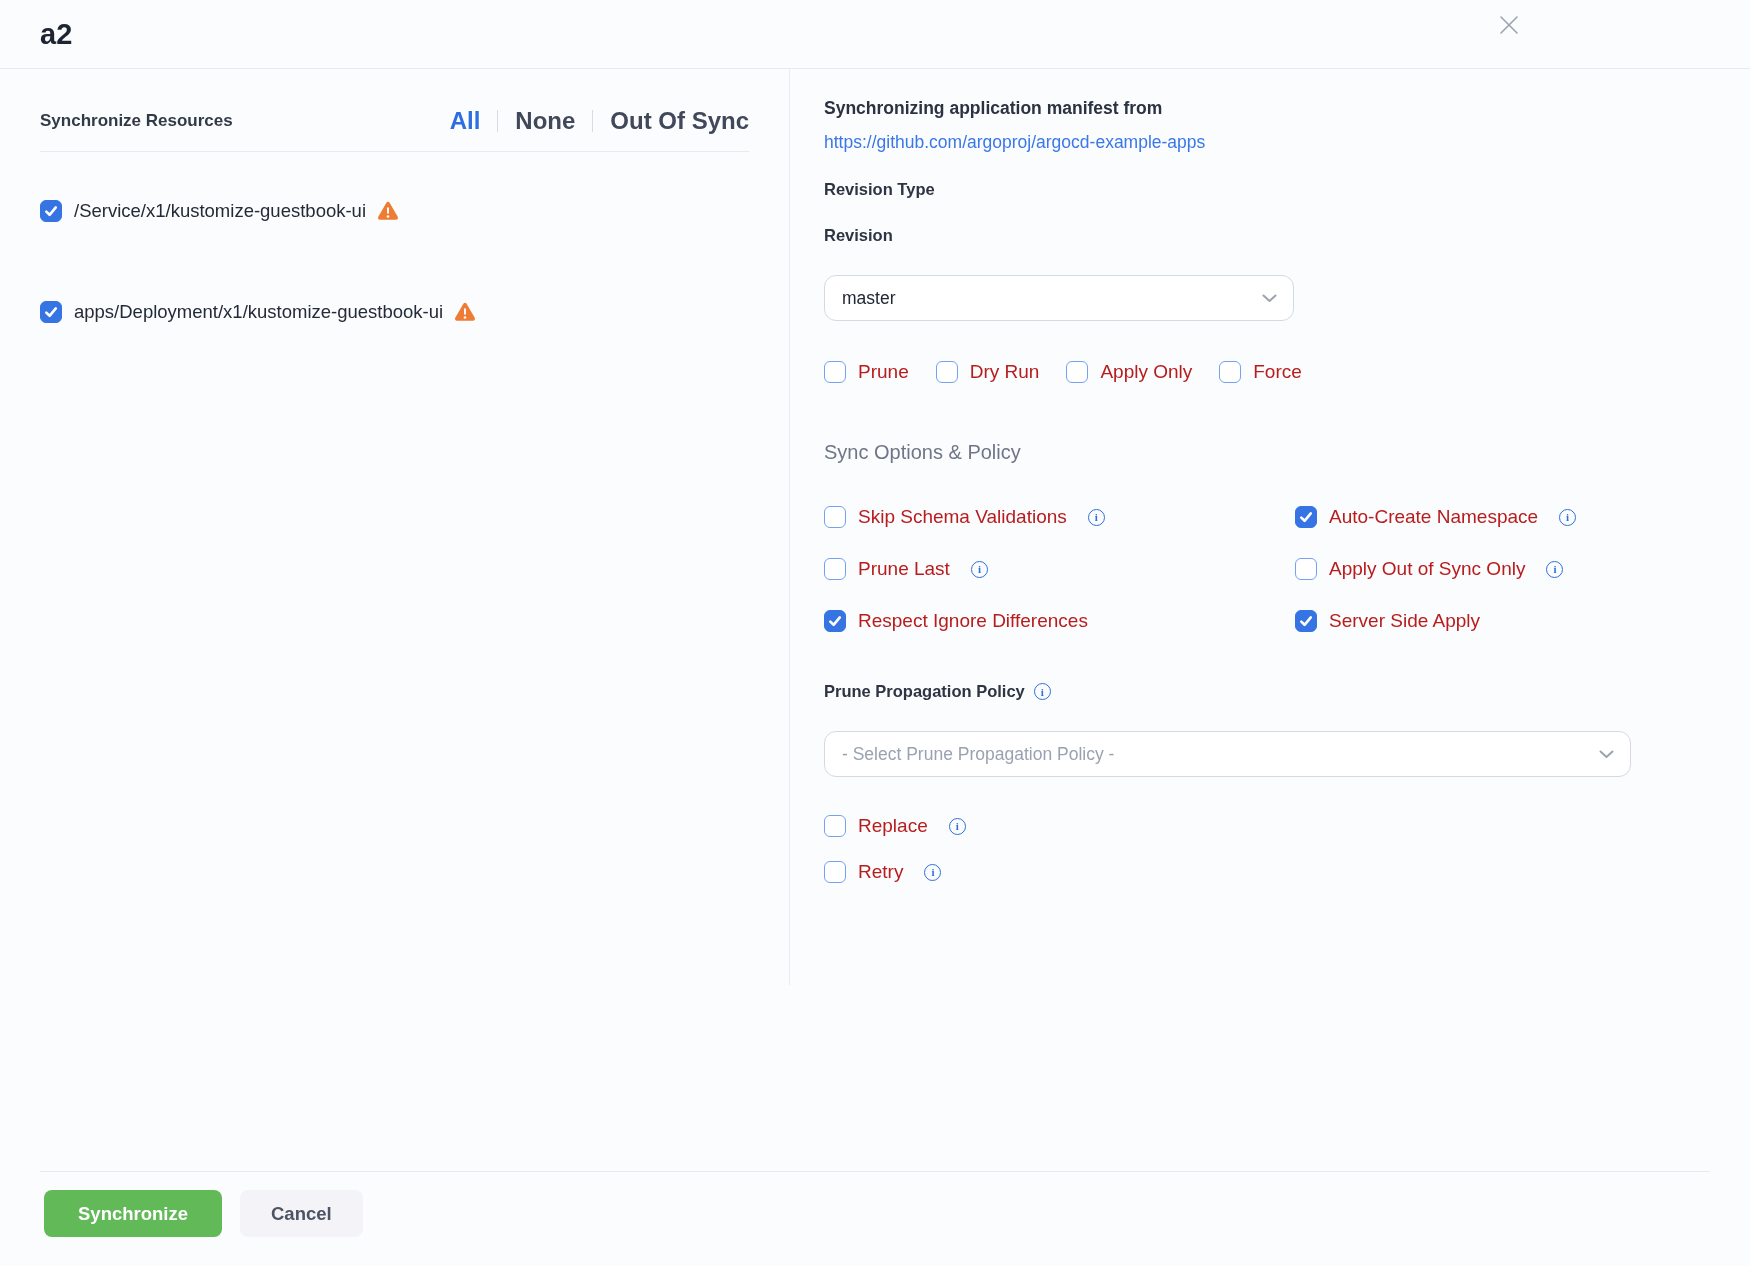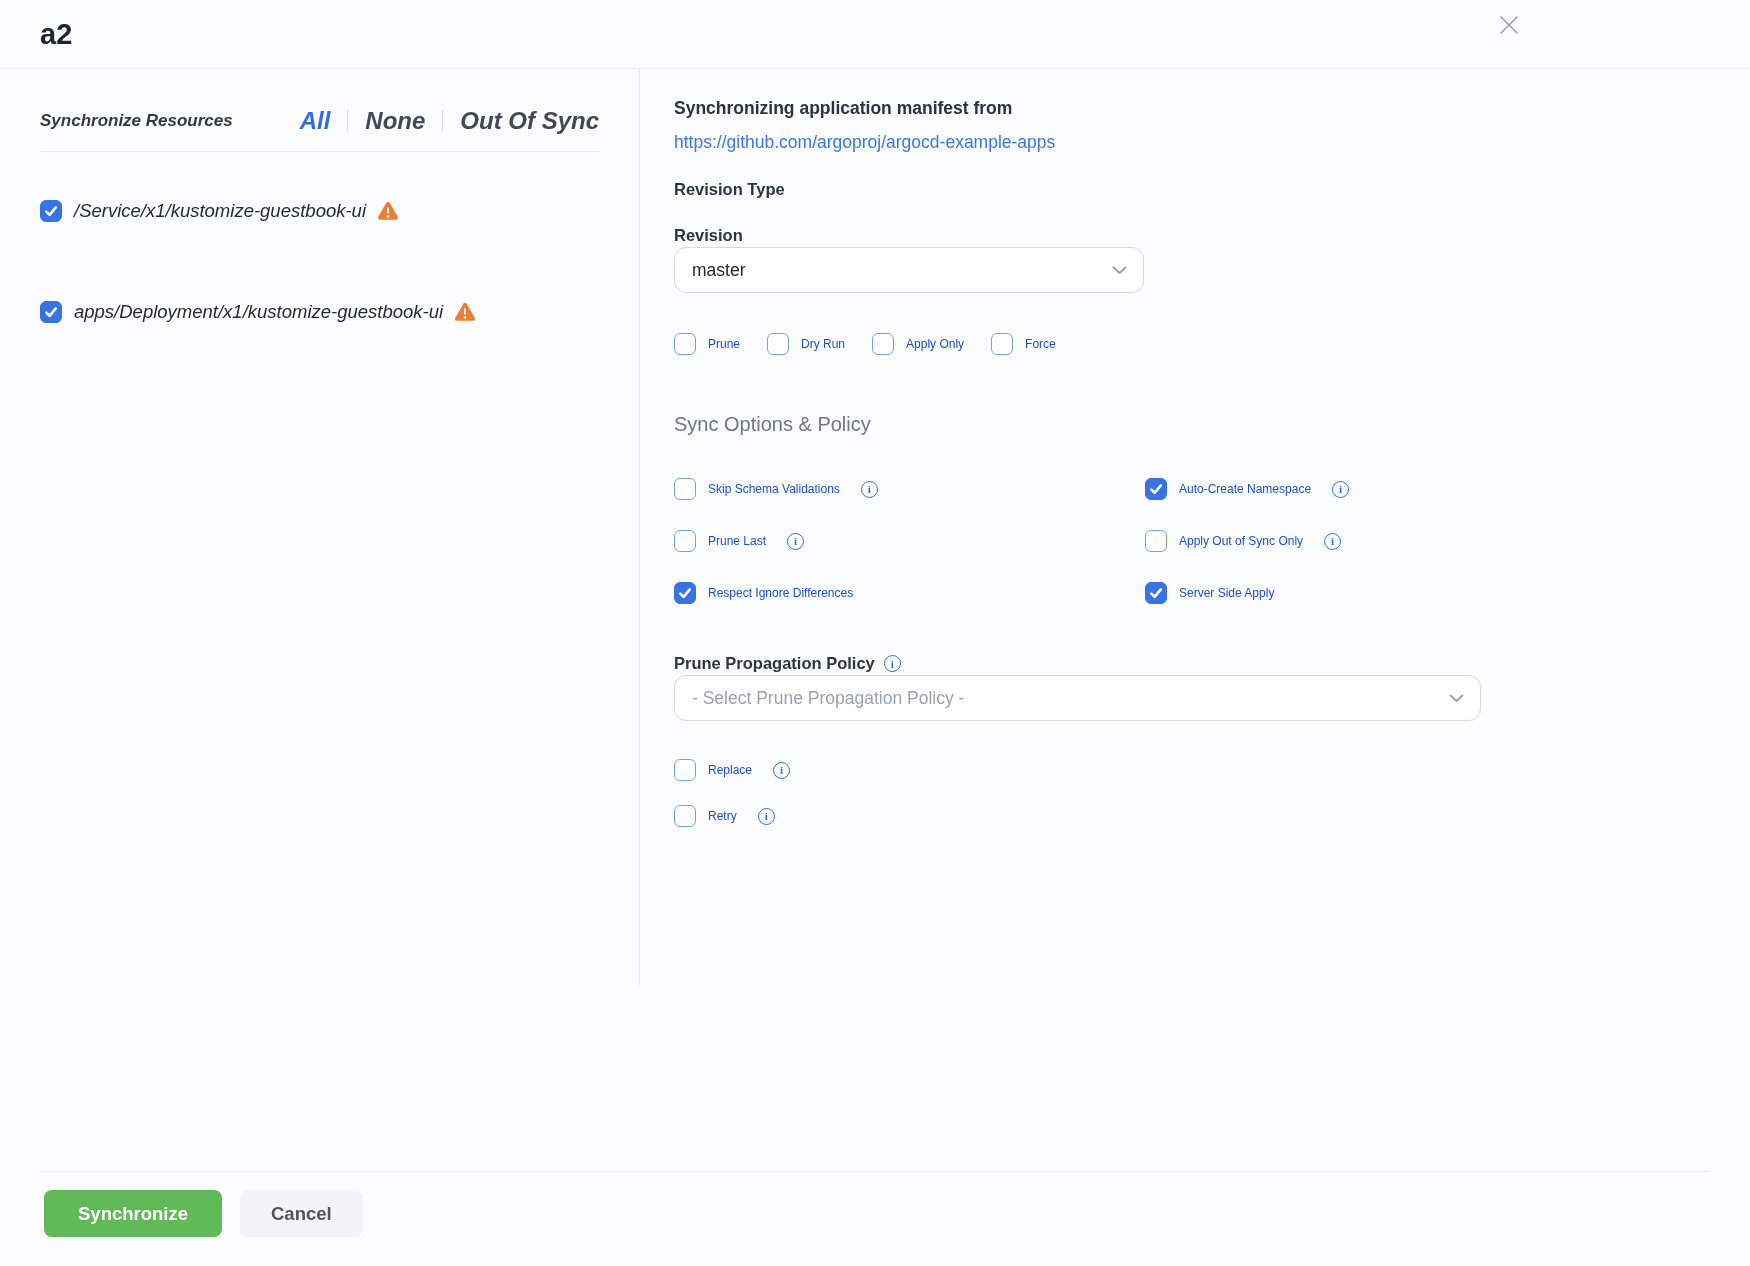--- a/index.html
+++ b/index.html
@@ -11,21 +11,21 @@
     display:flex; flex-direction:column;
     overflow:hidden;
   }
   
   .dlg-header { position:relative; padding:13px 40px 0 40px; height:69px; border-bottom:1px solid #e8eaef; flex:none; }
   .dlg-title { font-size:29px; font-weight:700; color:#1e2532; line-height:42px; letter-spacing:.2px; }
   .close-btn { position:absolute; top:12px; right:228px; width:26px; height:26px; background:none; border:none; cursor:pointer; padding:0; }
   .close-btn svg { display:block; }
   
   .content { display:flex; align-items:flex-start; flex:1 1 auto; }
-  .left-panel { width:640px; flex:none; padding:38px 40px 0 40px; height:916px; border-right:1px solid #e9ebf0;font-style:italic; }
+  .left-panel { width:790px; flex:none; padding:38px 40px 0 40px; height:916px; border-right:1px solid #e9ebf0; }
   .panel-head { display:flex; align-items:center; justify-content:space-between; padding-bottom:16px; border-bottom:1px solid #e8eaef; }
   .panel-title { font-size:17px; font-weight:600; color:#333a47; }
   .filters { display:flex; align-items:center; }
   .filter { font-size:24px; font-weight:700; color:#40485a; text-decoration:none; cursor:pointer; }
   .filter.active { color:#2e6ee2; }
   .fsep { width:1px; height:22px; background:#d8dce2; margin:0 17px; }
   .resource-item { display:flex; align-items:center; margin-top:48px; }
   .resource-item + .resource-item { margin-top:79px; }
   .res-label { font-size:18.5px; color:#242b38; margin-left:12px; }
   .warning-icon { margin-left:11px; display:inline-flex; }
@@ -33,29 +33,29 @@
   .right-panel { flex:1 1 auto; padding:29px 40px 0 34px; }
   .manifest-heading { font-size:17.5px; font-weight:600; color:#2b3242; }
   .manifest-link { display:inline-block; margin-top:13px; font-size:17.5px; color:#3a77e8; text-decoration:none; cursor:pointer; }
   .field-label { margin-top:27px; font-size:16.5px; font-weight:700; color:#2d3442; display:flex; align-items:center; }
   .radio-row { display:flex; align-items:center; margin-top:22px; gap:27px; }
   .radio-item { display:flex; align-items:center; gap:12px; cursor:pointer; }
   .radio-item .opt-label { font-size:17.5px; color:#3c4350; }
   .radio { width:20px; height:20px; border-radius:50%; border:1.5px solid #c8cdd5; background:#fcfcfd; position:relative; flex:none; }
   .radio.selected { border:2.5px solid #3174e0; background:#fff; }
   .radio.selected::after { content:""; position:absolute; inset:2.5px; border-radius:50%; background:#2666cd; }
-  .select { position:relative; display:flex; align-items:center; height:46px; background:#fff; border:1px solid #d5d9e0; border-radius:12px; padding:0 44px 0 17px; margin-top:2px; cursor:pointer; }
+  .select { position:relative; display:flex; align-items:center; height:46px; background:#fff; border:1px solid #d5d9e0; border-radius:12px; padding:0 44px 0 17px; margin-top:30px; cursor:pointer; }
   .select .sel-value { font-size:17.5px; color:#202734; }
   .select .sel-placeholder { font-size:17.5px; color:#9aa2b1; }
   .select .chev { position:absolute; right:16px; top:50%; transform:translateY(-50%); }
   .revision-select { width:470px; }
   .policy-select { width:807px; }
   .flag-row { display:flex; align-items:center; margin-top:40px; gap:27px; }
   .cb-item { display:flex; align-items:center; gap:12px; cursor:pointer; }
-  .cb-item .opt-label { font-size:12px; color:#1d4ed8; }
+  .cb-item .opt-label { font-size:19px; color:#b91c1c; }
   .checkbox { width:22px; height:22px; border:1.5px solid #74a2f1; border-radius:6px; background:#fff; display:inline-flex; align-items:center; justify-content:center; flex:none; }
   .checkbox.checked { background:#3574e2; border-color:#3574e2; }
   .checkbox svg { display:none; }
   .checkbox.checked svg { display:block; }
   .section-heading { margin-top:58px; font-size:20px; font-weight:500; color:#6e7687; }
   .options-grid { margin-top:42px; display:grid; grid-template-columns:471px auto; row-gap:30px; }
   .info-icon { width:17px; height:17px; border:1.5px solid #2f6fdc; border-radius:50%; color:#2f6fdc; display:inline-flex; align-items:center; justify-content:center; font-size:11px; font-weight:700; margin-left:9px; flex:none; font-family:"Liberation Serif", serif; }
   .prune-label-row { margin-top:50px; }
   .extra-row { display:flex; align-items:center; margin-top:38px; }
   .extra-row + .extra-row { margin-top:24px; }

